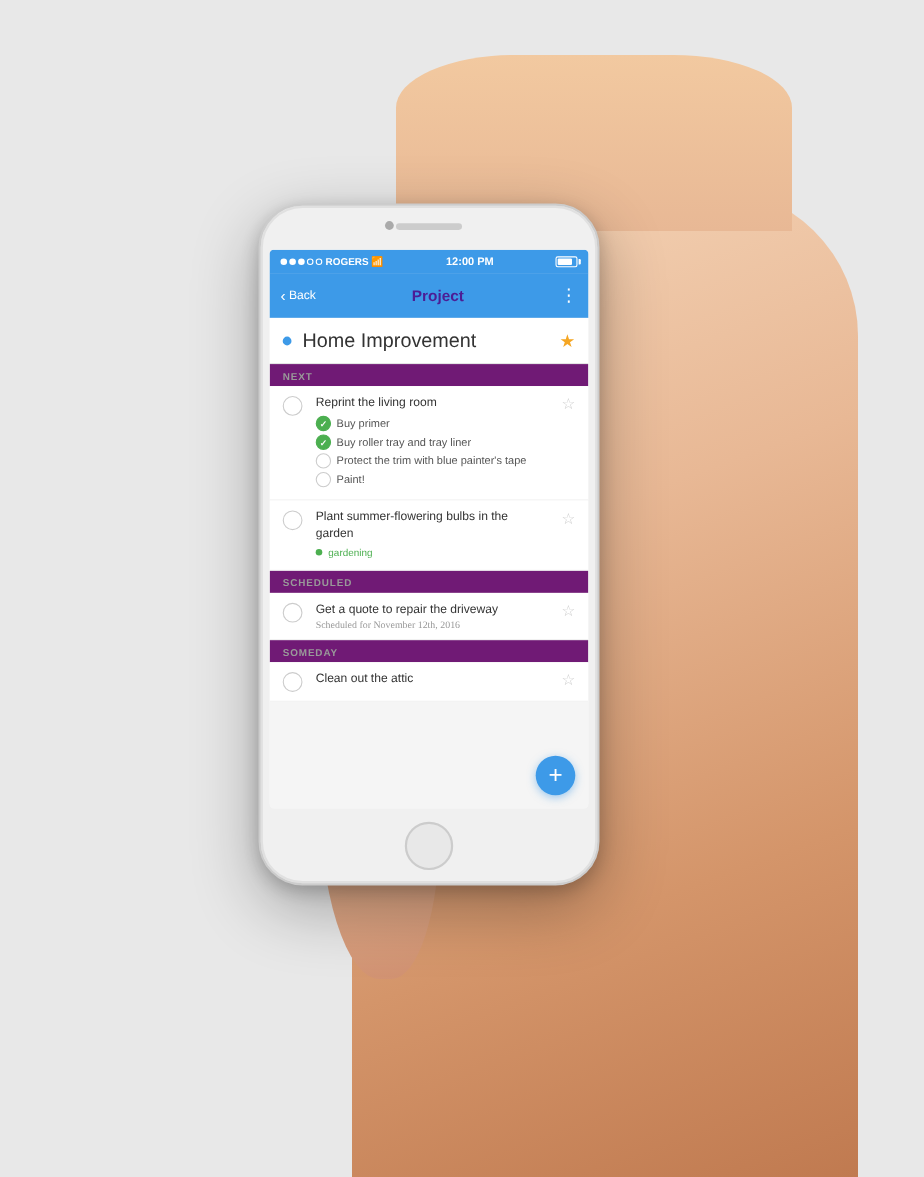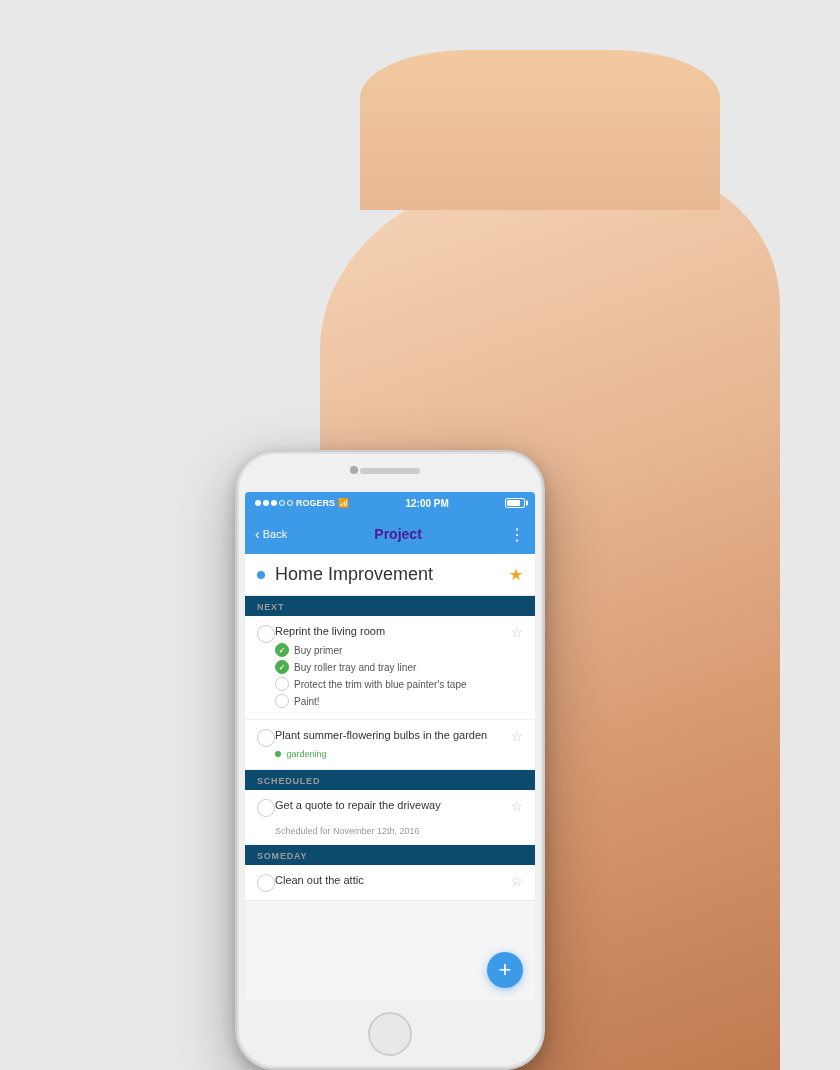--- a/index.html
+++ b/index.html
@@ -14,21 +14,21 @@
       font-family: -apple-system, 'Helvetica Neue', Arial, sans-serif;
       overflow: hidden;
     }
 
     
     .scene {
       position: relative;
       width: 720px;
       height: 1070px;
       display: flex;
-      align-items: flex-end;
+      align-items: center;
       justify-content: center;
     }
 
     
     .phone-wrapper {
       position: relative;
       z-index: 10;
       margin-top: -80px;
       margin-left: -60px;
     }
@@ -254,33 +254,33 @@
       overflow-y: auto;
       background: #f5f5f5;
     }
 
     .section-header {
       padding: 6px 12px 4px;
       font-size: 9px;
       font-weight: 700;
       color: #999;
       letter-spacing: 0.8px;
-      background: #0c4a6e;
+      background: #701a75;
     }
 
     .task-item {
       background: white;
       border-bottom: 1px solid #f0f0f0;
       padding: 8px 12px;
     }
 
     .task-row {
       display: flex;
       align-items: flex-start;
-      gap: 0;
+      gap: 12px;
     }
 
     .task-circle {
       width: 18px;
       height: 18px;
       border: 1.5px solid #ccc;
       border-radius: 50%;
       flex-shrink: 0;
       margin-top: 1px;
       cursor: pointer;
@@ -355,21 +355,22 @@
       width: 6px;
       height: 6px;
       background: #4CAF50;
       border-radius: 50%;
       margin-right: 3px;
     }
 
     .scheduled-text {
       font-size: 9px;
       color: #999;
-      margin-top: 14px;
+      margin-top: 2px;
+      font-family: Liberation Serif, serif;
     }
 
     
     .fab {
       position: absolute;
       bottom: 12px;
       right: 12px;
       width: 36px;
       height: 36px;
       background: #3d9ae8;

